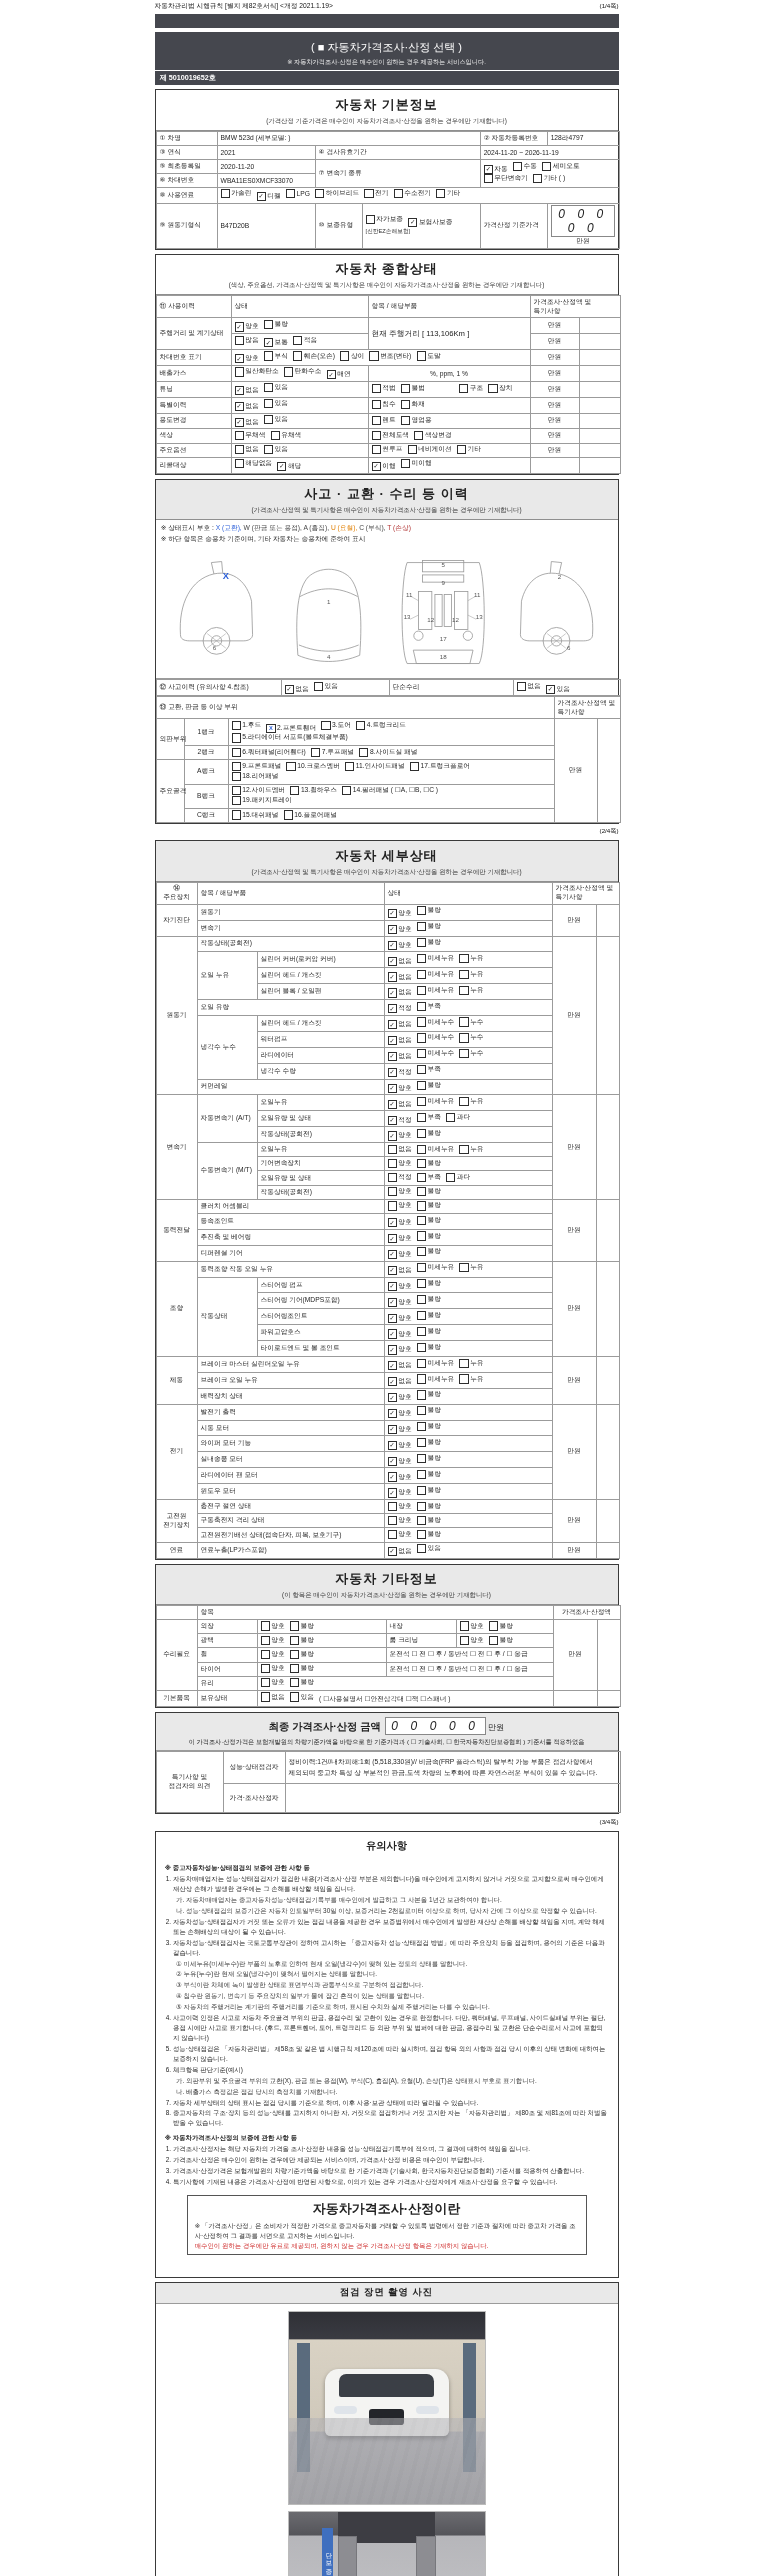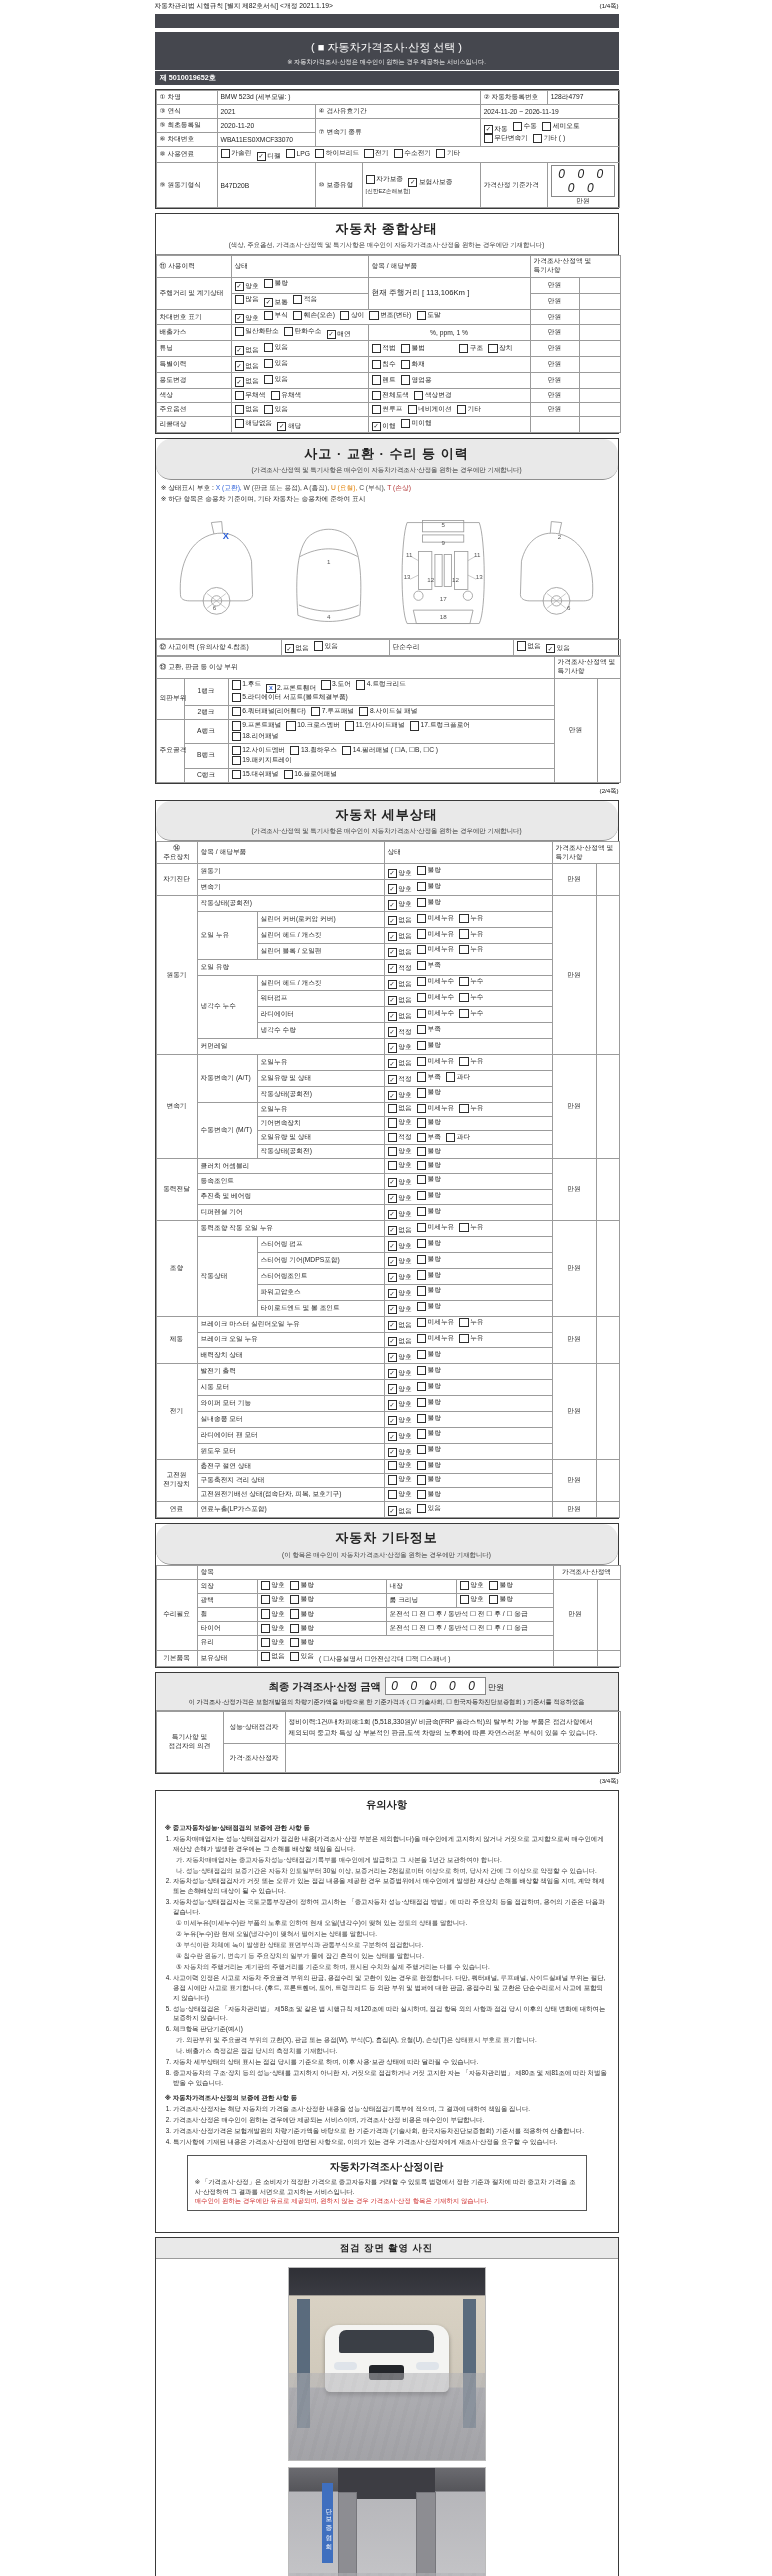--- a/index.html
+++ b/index.html
@@ -12,21 +12,21 @@
   .hdr-bar1{height:13.4px;background:#45474e;margin-top:3.1px;}
   .hdr-gap{height:4.6px;background:#fff;}
   .hdr-main{background:#45474e;color:#fff;text-align:center;padding:5.2px 0 3.1px 0;}
   .hdr-title{font-size:15.5px;font-weight:bold;letter-spacing:0.5px;}
   .hdr-sub{font-size:11px;margin-top:3.1px;}
   .hdr-note{font-size:6.2px;margin-top:2.6px;color:#f0f0f0;}
   .docbar{background:#45474e;color:#fff;font-size:7.2px;padding:2.1px 5.2px;margin-top:1px;font-weight:bold;}
   
   .box{border:1px solid #3a3a3a;margin-top:4.1px;background:#fff;}
   .sect-title{ text-align:center;padding:5.2px 0 4.1px 0;border-bottom:0.5px solid #8f8f8f;}
-  .sect-title.gray{background:#e9e9e9;border-radius:15px;}
+  .sect-title.gray{background:#e9e9e9;}
   .sect-title .t{font-size:13px;font-weight:bold;letter-spacing:1px;}
   .sect-title .s{font-size:6.4px;margin-top:3.1px;color:#333;}
   table{border-collapse:collapse;width:100%;table-layout:fixed;}
   td,th{border:0.5px solid #9b9b9b;font-size:6.7px;padding:1.5px 3.1px;vertical-align:middle;word-break:keep-all;}
   th{font-weight:normal;text-align:left;background:#fff;}
   .lbl{background:#fff;}
   .ctr{text-align:center;}
   .price{text-align:center;color:#222;}
   .note-c{background:#fff;}
   tr{height:14px;}
@@ -40,21 +40,21 @@
   .diag-wrap{padding:3.1px 5.2px 1px 5.2px;border-bottom:0.5px solid #9b9b9b;}
   .legend{font-size:6.7px;padding:1px 0;}
   .diag-svg{display:block;margin:2.1px auto 1px auto;}
   
   .notice-title{text-align:center;font-size:10.3px;font-weight:bold;padding:7.2px 0 5.2px 0;}
   .nline{font-size:6.4px;line-height:1.55;margin:1px 9.3px;}
   .nh{font-weight:bold;margin-top:5.2px;}
   .nit{padding-left:8.2px;text-indent:-7.2px;}
   .nsb{padding-left:17.5px;text-indent:-6.2px;color:#333;}
   .infobox{border:1px solid #555;margin:8.2px 31px 7.2px 31px;padding:4.1px 7.2px;}
-  .infobox .ib-t{text-align:center;font-weight:bold;font-size:10px;margin-bottom:3.1px;}
+  .infobox .ib-t{text-align:center;font-weight:bold;font-size:13px;margin-bottom:3.1px;}
   .infobox .ib-l{font-size:6.4px;line-height:1.5;}
   .ib-red{color:#c22;}
   
   .final-band{background:#e9e9e9;text-align:center;padding:4.1px 0 3.1px 0;border-bottom:0.5px solid #9b9b9b;}
   .final-band .fb-t{font-size:10.3px;font-weight:bold;margin-right:2px;}
   .final-note{font-size:6.2px;margin-top:3.1px;color:#222;}
   
   .photos-head{background:#e9e9e9;text-align:center;font-size:9.3px;font-weight:bold;padding:3.6px 0;border-bottom:0.5px solid #9b9b9b;letter-spacing:1px;}
   .photo-area{padding:7.2px 0 8.2px 0;}
   .photo{width:196px;margin:0 auto;position:relative;overflow:hidden;border:0.5px solid #bbb;}
@@ -88,20 +88,24 @@
     <div class="hdr-bar1"></div>
     <div class="hdr-gap"></div>
     <div class="hdr-main">
       <div class="hdr-sub">( ■ 자동차가격조사·산정 선택 )</div>
       <div class="hdr-note">※ 자동차가격조사·산정은 매수인이 원하는 경우 제공하는 서비스입니다.</div>
     </div>
     <div class="docbar">제 5010019652호</div>
   </div>
 
   <div class="box">
+    <div class="sect-title">
+      <div class="t">자동차 기본정보</div>
+      <div class="s">(가격산정 기준가격은 매수인이 자동차가격조사·산정을 원하는 경우에만 기재합니다)</div>
+    </div>
     <table>
       <colgroup>
           <col style="width:61px">
           <col style="width:98px">
           <col style="width:47px">
           <col style="width:118px">
           <col style="width:67px">
           <col style="width:72px">
         </colgroup>
       <tbody>

